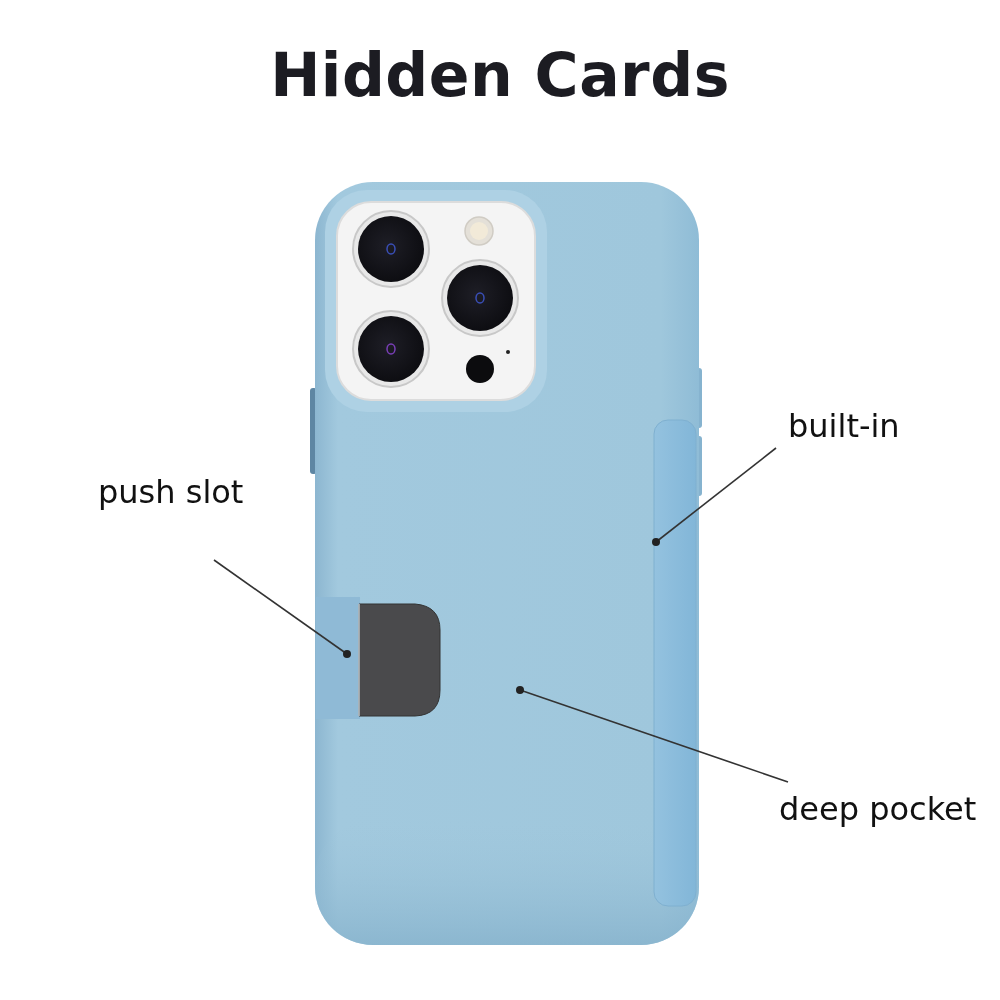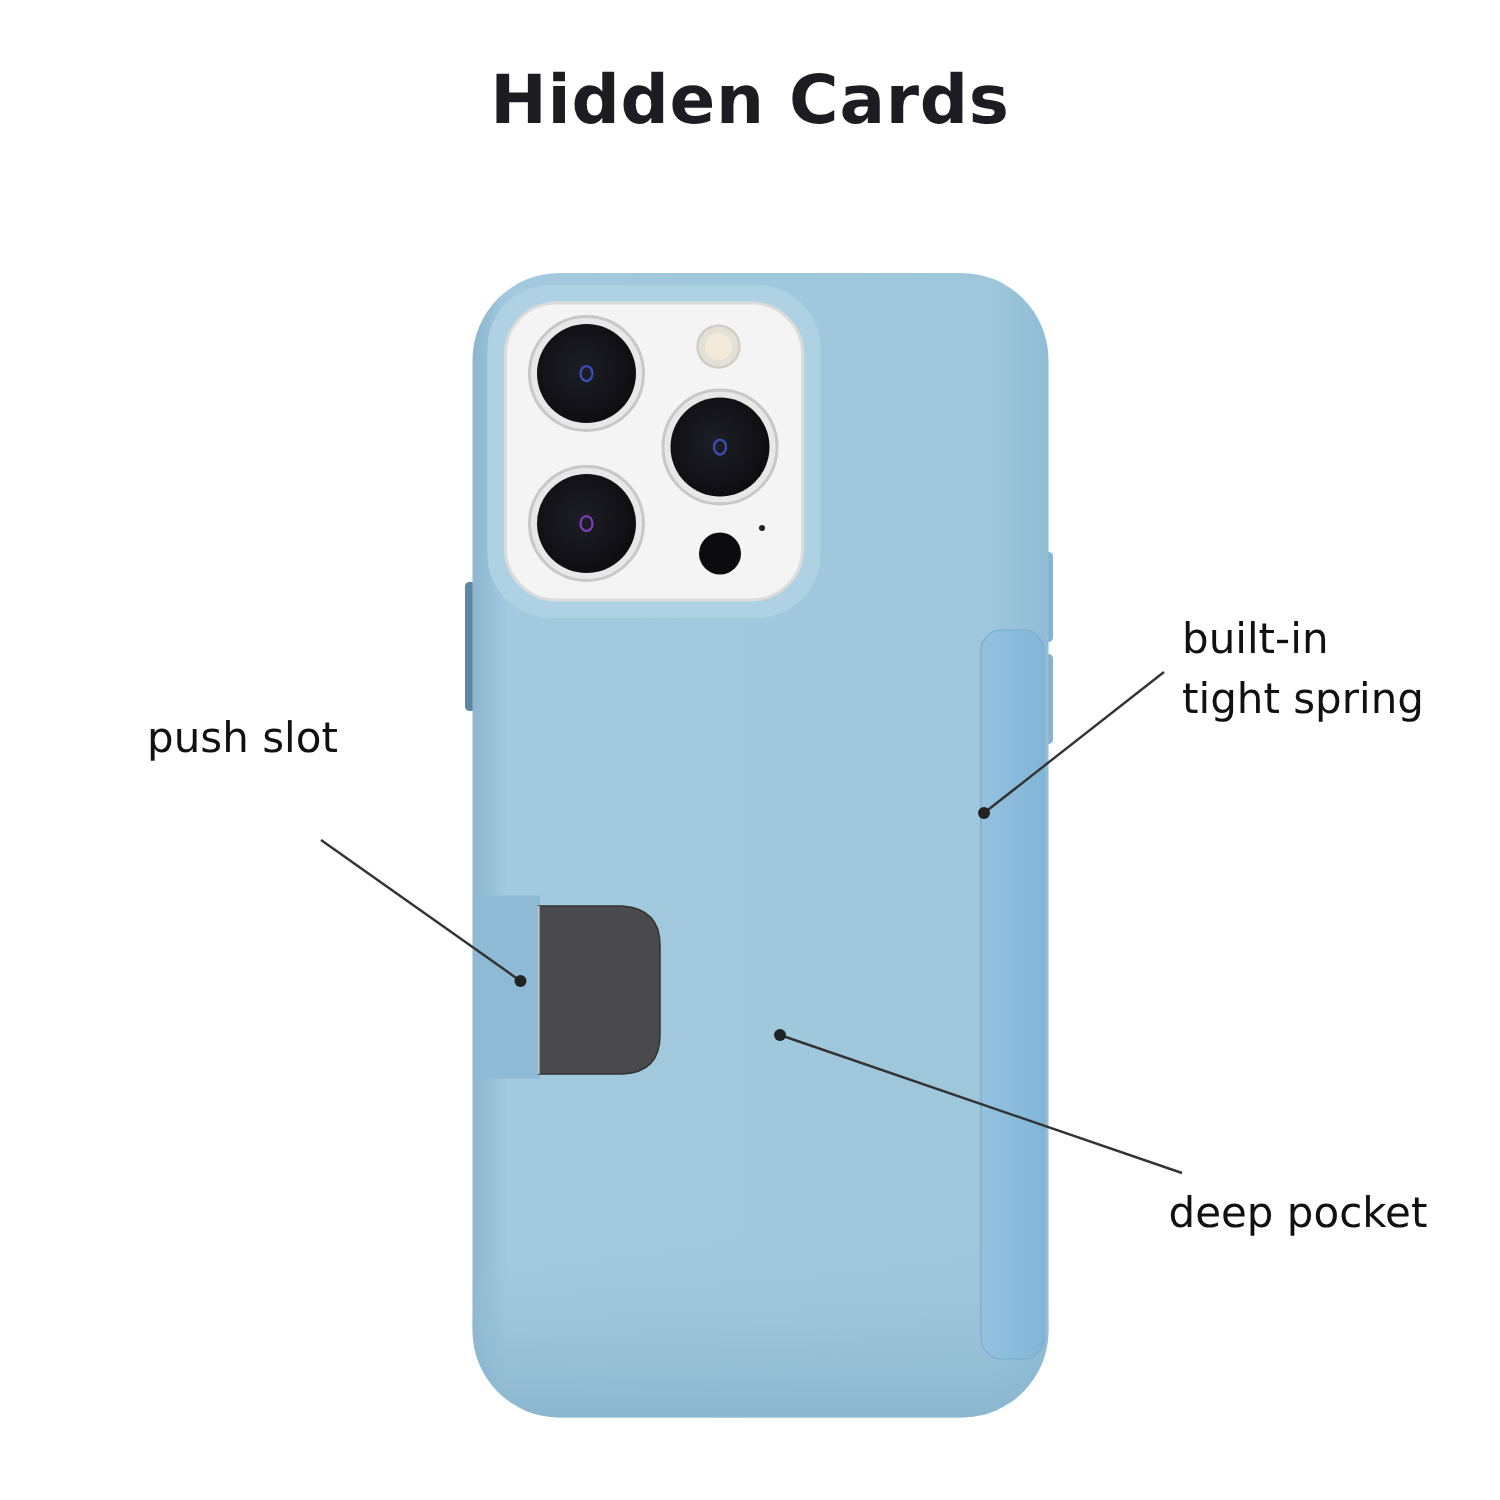--- a/index.html
+++ b/index.html
@@ -1,22 +1,22 @@
 <!DOCTYPE html>
 <html><head>
 <meta charset="utf-8">
 <style>
   html, body { margin: 0; padding: 0; background: #ffffff; }
   body { width: 1000px; height: 1000px; position: relative; overflow: hidden; font-family: "Liberation Sans", sans-serif; }
   .title {
     position: absolute; left: 0; top: 40px; width: 1000px; text-align: center;
-    font-family: "DejaVu Sans", sans-serif; font-weight: bold; font-size: 45px; color: #1c1c22; letter-spacing: 0.5px;
+    font-family: "DejaVu Sans", sans-serif; font-weight: bold; font-size: 60px; color: #1c1c22; letter-spacing: 0.5px;
   }
   .label {
-    position: absolute; font-family: "DejaVu Sans", sans-serif; font-size: 28px; line-height: 40px; color: #111111;
+    position: absolute; font-family: "DejaVu Sans", sans-serif; font-size: 32px; line-height: 40px; color: #111111;
   }
   .label span { display: block; white-space: nowrap; }
   svg.art { position: absolute; left: 0; top: 0; }
 </style>
 </head>
 <body>
 
 <div class="title">Hidden Cards</div>
 
 <svg class="art" width="1000" height="1000" viewBox="0 0 1000 1000">
@@ -92,18 +92,17 @@
     <circle cx="520" cy="690" r="4" fill="#222"></circle>
   </g>
 </svg>
 
 <div class="label" style="left:98px; top:472px;">
   <span>push slot</span>
 </div>
 
 <div class="label" style="left:788px; top:406px;">
   <span>built-in</span>
-  <span>tight spring</span>
 </div>
 
 <div class="label" style="left:779px; top:789px;">
   <span>deep pocket</span>
 </div>
 
 </body></html>

